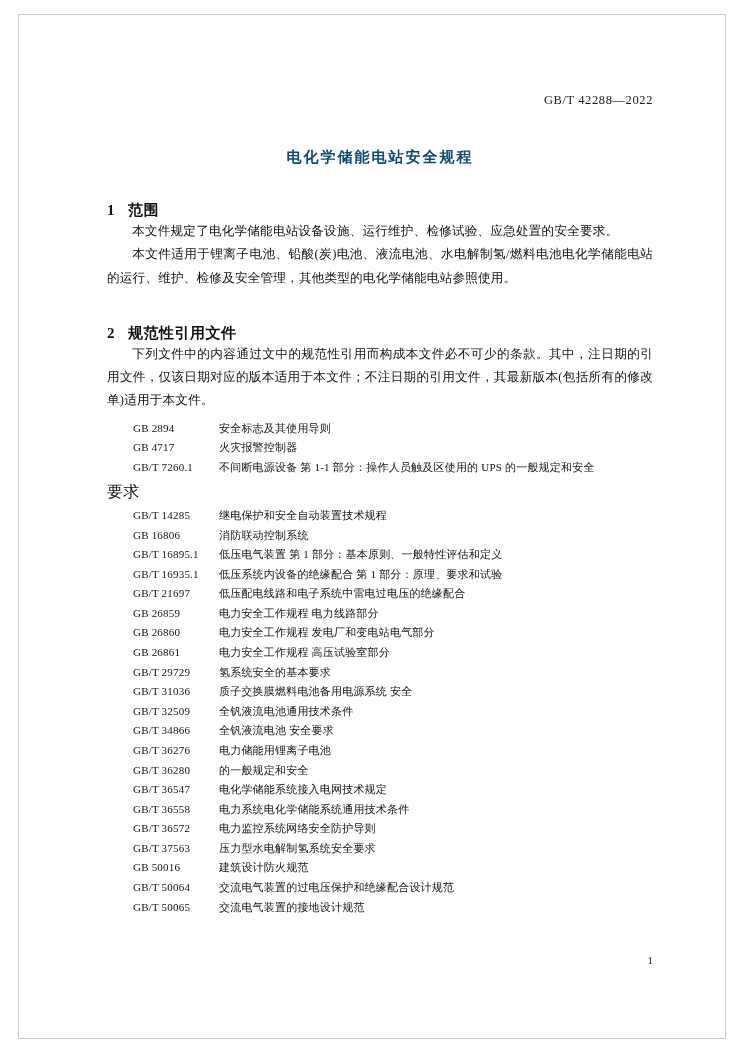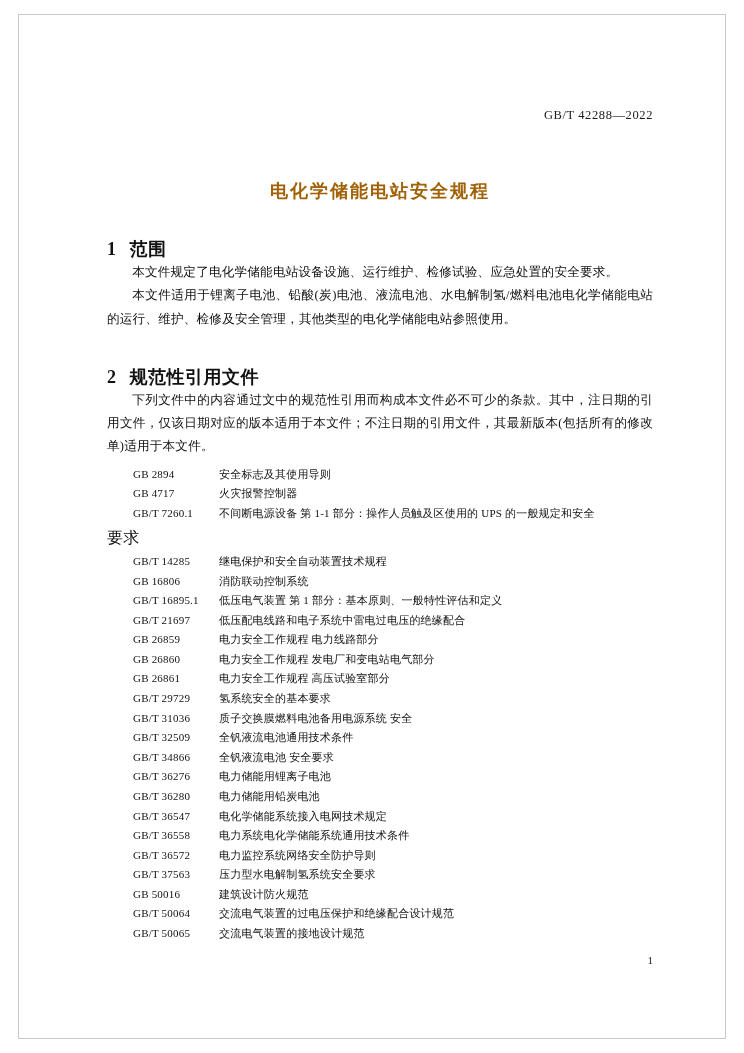--- a/index.html
+++ b/index.html
@@ -25,39 +25,39 @@
     right: 18px;
     bottom: 14px;
     border: 1px solid #c9c9c9;
     background: #ffffff;
     box-sizing: border-box;
   }
   .content {
     position: absolute;
     left: 88px;
     right: 72px;
-    top: 93px;
+    top: 78px;
   }
   .std-number {
     text-align: right;
     font-size: 12.5px;
     letter-spacing: 0.6px;
     color: #1a1a1a;
     font-family: "Liberation Serif", "DejaVu Serif", serif;
   }
   .doc-title {
     text-align: center;
-    font-size: 18px;
+    font-size: 15px;
     font-weight: bold;
     letter-spacing: 2px;
-    margin-top: 56px;
-    color: #a16207;
+    margin-top: 40px;
+    color: #0c4a6e;
   }
   .clause-heading {
-    font-size: 18px;
+    font-size: 15px;
     font-weight: bold;
     margin-top: 34px;
     letter-spacing: 0.5px;
   }
   .clause-heading .num {
     margin-right: 13px;
   }
   .para {
     font-size: 12.6px;
     line-height: 1.85;
@@ -139,20 +139,23 @@
         </div>
 
         <div class="ref-item">
           <span class="code">GB 16806</span><span>消防联动控制系统</span>
         </div>
 
         <div class="ref-item">
           <span class="code">GB/T 16895.1</span><span>低压电气装置    第 1 部分：基本原则、一般特性评估和定义</span>
         </div>
 
+        <div class="ref-item">
+          <span class="code">GB/T 16935.1</span><span>低压系统内设备的绝缘配合    第 1 部分：原理、要求和试验</span>
+        </div>
 
         <div class="ref-item">
           <span class="code">GB/T 21697</span><span>低压配电线路和电子系统中雷电过电压的绝缘配合</span>
         </div>
 
         <div class="ref-item">
           <span class="code">GB 26859</span><span>电力安全工作规程    电力线路部分</span>
         </div>
 
         <div class="ref-item">
@@ -179,21 +182,21 @@
 
         <div class="ref-item">
           <span class="code">GB/T 34866</span><span>全钒液流电池    安全要求</span>
         </div>
 
         <div class="ref-item">
           <span class="code">GB/T 36276</span><span>电力储能用锂离子电池</span>
         </div>
 
         <div class="ref-item">
-          <span class="code">GB/T 36280</span><span>电力储能用铅炭电池</span>
+          <span class="code">GB/T 36280</span><span>的一般规定和安全</span>
         </div>
 
         <div class="ref-item">
           <span class="code">GB/T 36547</span><span>电化学储能系统接入电网技术规定</span>
         </div>
 
         <div class="ref-item">
           <span class="code">GB/T 36558</span><span>电力系统电化学储能系统通用技术条件</span>
         </div>
 

